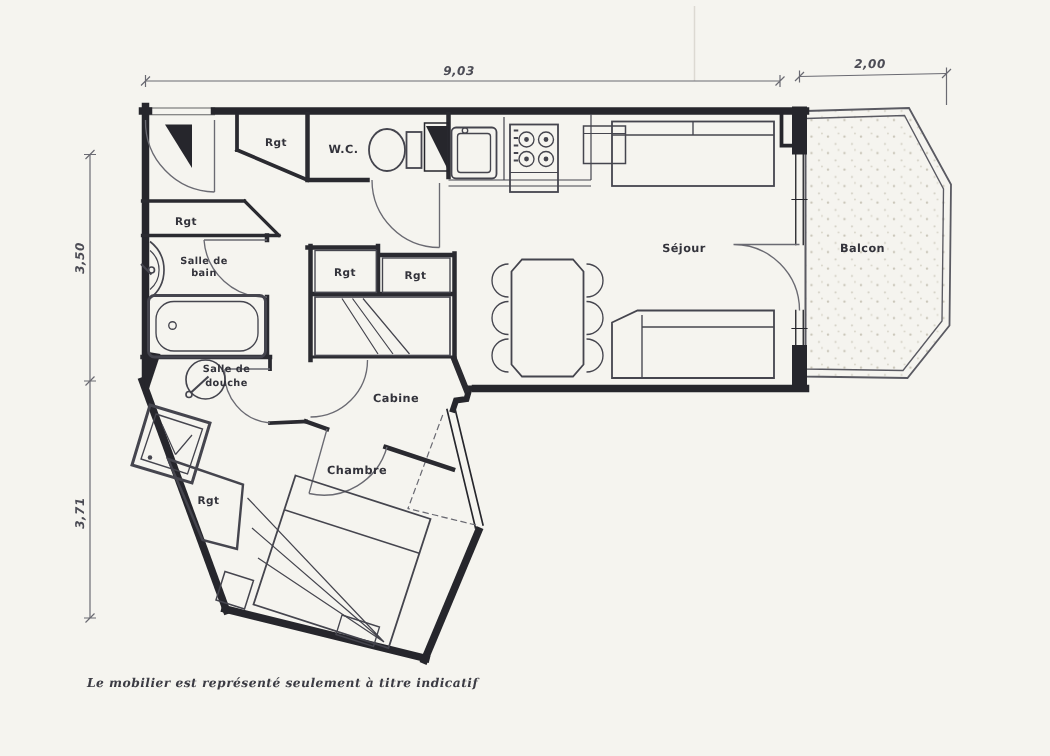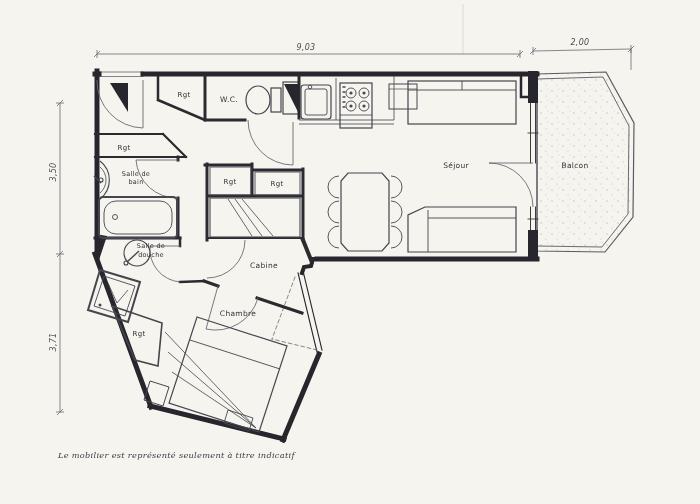--- a/index.html
+++ b/index.html
@@ -1,17 +1,17 @@
 <!DOCTYPE html>
 <html><head>
 <meta charset="utf-8">
 <style>
   html,body{margin:0;padding:0;}
   body{width:700px;height:504px;background:#f5f4ef;font-family:"DejaVu Sans",sans-serif;overflow:hidden;}
-  .page{position:relative;width:700px;height:504px;background:#f5f4ef;}
+  .page{position:relative;width:700px;height:504px;background:#f5f4ef;font-weight:bold;}
   svg{position:absolute;left:0;top:0;}
   svg text{fill:#33333b;font-family:"DejaVu Sans",sans-serif;letter-spacing:.3px;}
   .dim-label{fill:#4c4c55;font-style:italic;font-size:8px;}
   .room-label{font-size:7.5px;}
   .small-label{font-size:6.5px;}
   .rgt-label{font-size:7px;}
   .note-text{font-family:"DejaVu Serif",serif;font-style:italic;font-size:8.2px;fill:#3c3c44;}
 </style>
 </head>
 <body>

